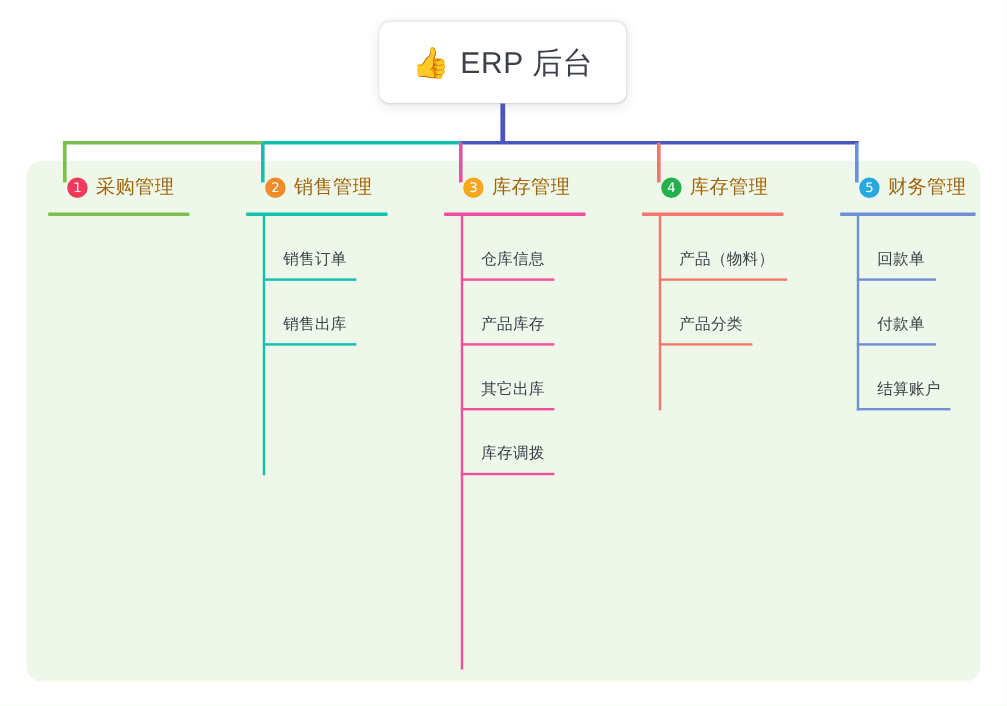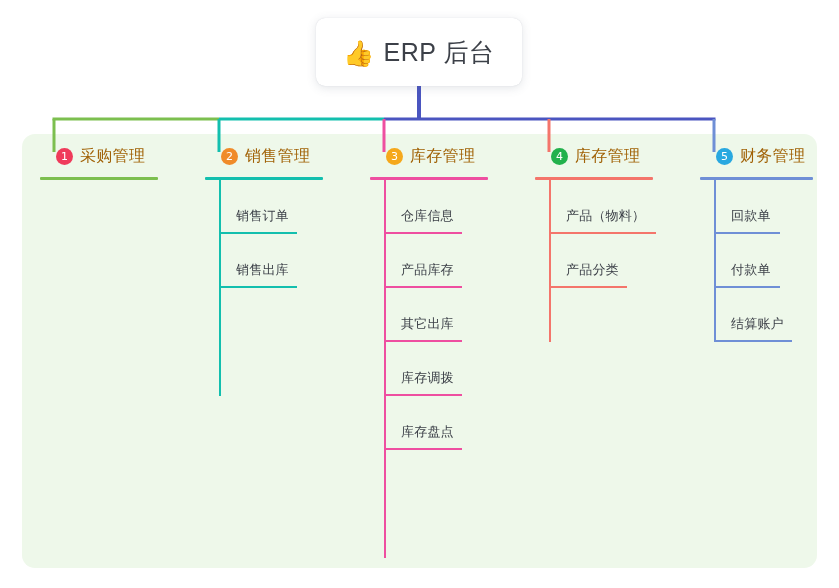--- a/index.html
+++ b/index.html
@@ -212,24 +212,20 @@
             <div class="leaf-rule" style="width: 78px; background: rgb(238, 79, 160);"></div>
           </div>
           <div class="leaf">
             <span class="leaf-label">其它出库</span>
             <div class="leaf-rule" style="width: 78px; background: rgb(238, 79, 160);"></div>
           </div>
           <div class="leaf">
             <span class="leaf-label">库存调拨</span>
             <div class="leaf-rule" style="width: 78px; background: rgb(238, 79, 160);"></div>
           </div>
-          <div class="leaf">
-            <span class="leaf-label">库存盘点</span>
-            <div class="leaf-rule" style="width: 78px; background: rgb(238, 79, 160);"></div>
-          </div>
         </div>
       </div>
       <div class="column" style="left: 535px; width: 170px;">
         <div class="col-head">
           <span class="badge" style="background: rgb(34, 177, 76);">4</span>
           <span class="col-title">库存管理</span>
         </div>
         <div class="col-rule" style="width: 118px; background: rgb(244, 117, 107);"></div>
         <div class="leaves">
           <div class="spine" style="background: rgb(244, 117, 107); height: 162px;"></div>

